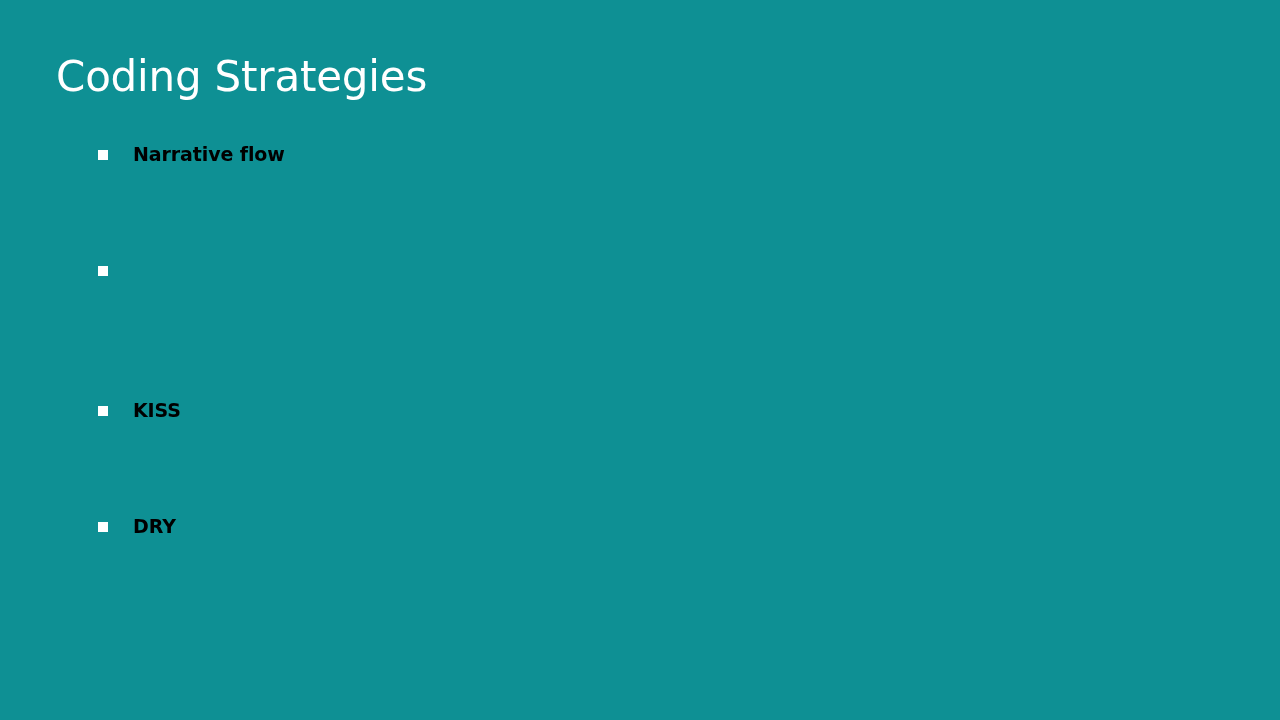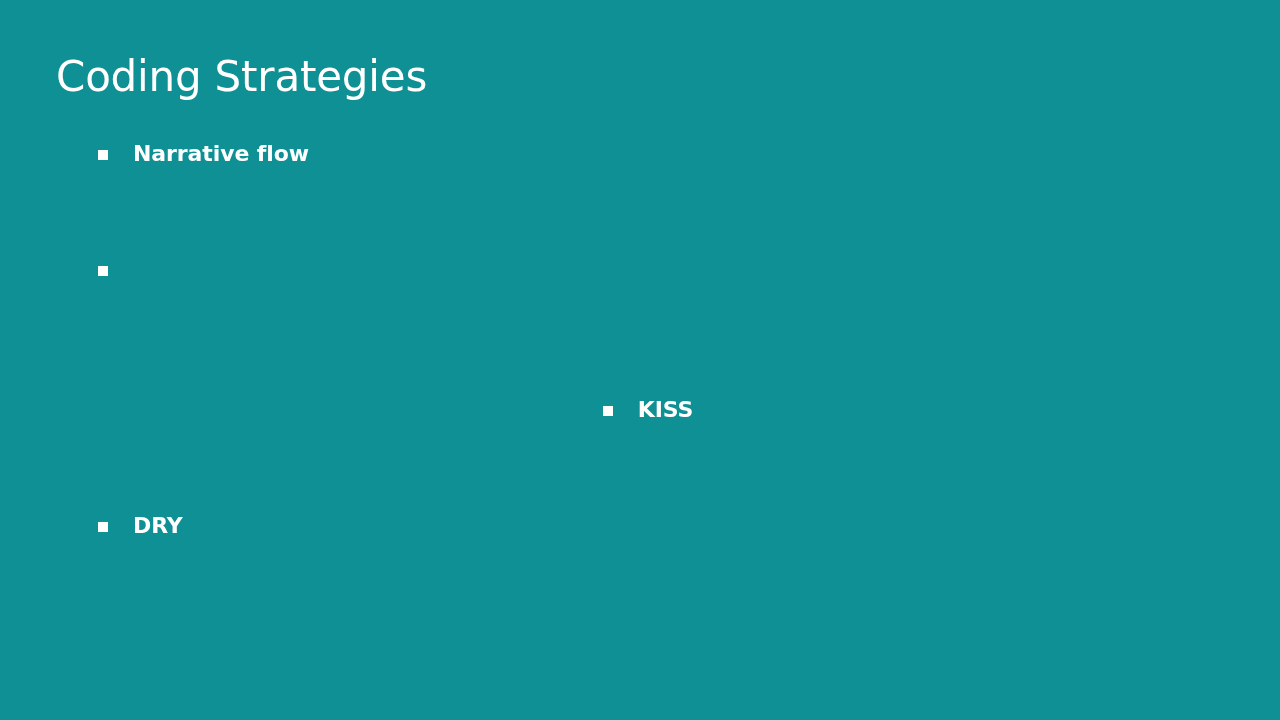--- a/index.html
+++ b/index.html
@@ -53,40 +53,40 @@
 
   .bullet-row {
     display: flex;
     align-items: flex-start;
     height: 28px;
   }
 
   
   .bullet-row.gap-1 { margin-top: 0px;   }
   .bullet-row.gap-2 { margin-top: 88px;  }
-  .bullet-row.gap-3 { margin-top: 112px; justify-content: center; }
+  .bullet-row.gap-3 { margin-top: 112px; }
   .bullet-row.gap-4 { margin-top: 88px;  }
 
   .bullet-marker {
     flex: 0 0 auto;
     width: 10px;
     height: 10px;
     background: #ffffff;
     margin-top: 10px;
   }
 
   .bullet-text {
     flex: 0 0 auto;
     margin-left: 25px;
     font-family: "DejaVu Sans", sans-serif;
-    font-size: 22px;
+    font-size: 19px;
     font-weight: 700;
     line-height: 28px;
     letter-spacing: -0.1px;
-    color: #ffffff;
+    color: #000000;
     white-space: nowrap;
   }
 </style>
 </head>
 <body>
 
 <div id="slide">
 
   <h1 id="slide-title">Coding Strategies</h1>
 

